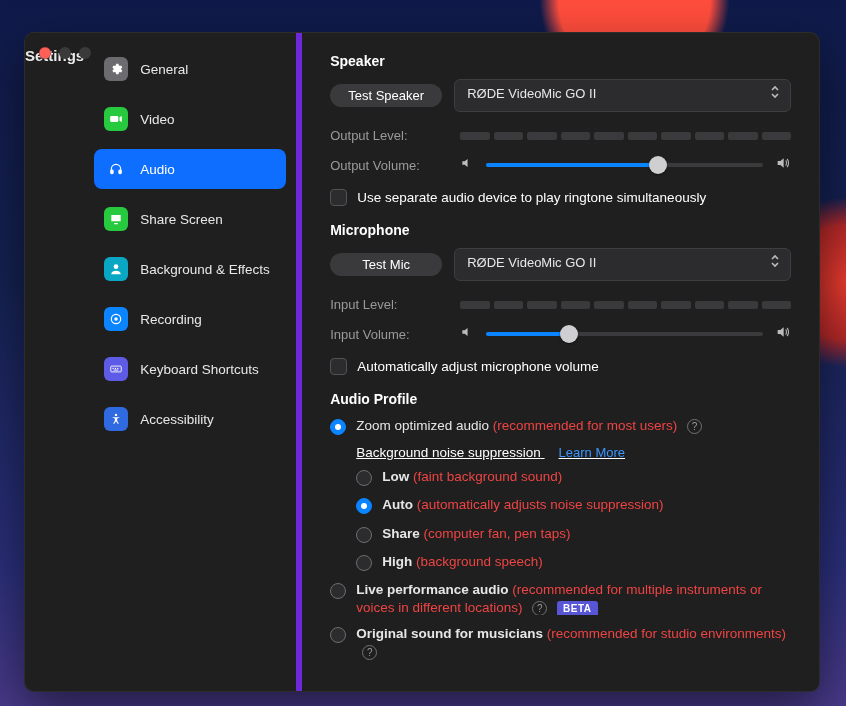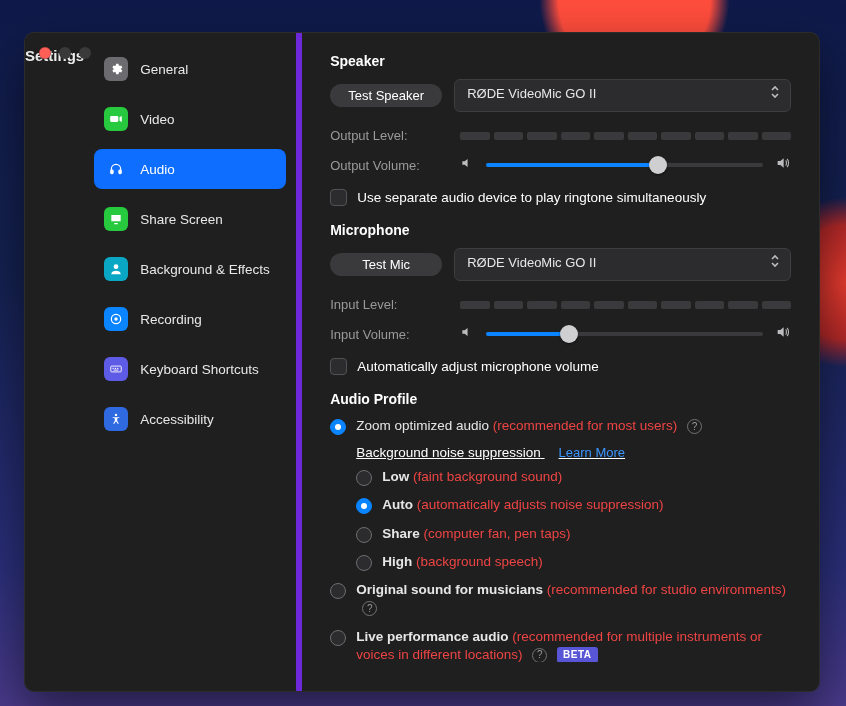--- a/index.html
+++ b/index.html
@@ -447,35 +447,35 @@
 
         <div class="radio-row">
           <div class="radio"></div>
           <div class="txt">
             <span style="font-weight:700">High</span>
             <span class="hint">(background speech)</span>
           </div>
         </div>
       </div>
 
-      <div class="radio-row" style="margin-top:6px">
-        <div class="radio"></div>
-        <div class="txt">
-          <span style="font-weight:600">Original sound for musicians</span>
-          <span class="hint">(recommended for studio environments)</span>
-          <span class="help">?</span>
-        </div>
-      </div>
-
       <div class="radio-row cut">
         <div class="radio"></div>
         <div class="txt">
           <span style="font-weight:600">Live performance audio</span>
           <span class="hint">(recommended for multiple instruments or voices in different locations)</span>
           <span class="help">?</span>
           <span class="beta">BETA</span>
         </div>
       </div>
 
+      <div class="radio-row" style="margin-top:6px">
+        <div class="radio"></div>
+        <div class="txt">
+          <span style="font-weight:600">Original sound for musicians</span>
+          <span class="hint">(recommended for studio environments)</span>
+          <span class="help">?</span>
+        </div>
+      </div>
+
     </div>
 
   </div>
 </div>
 
 </body></html>

